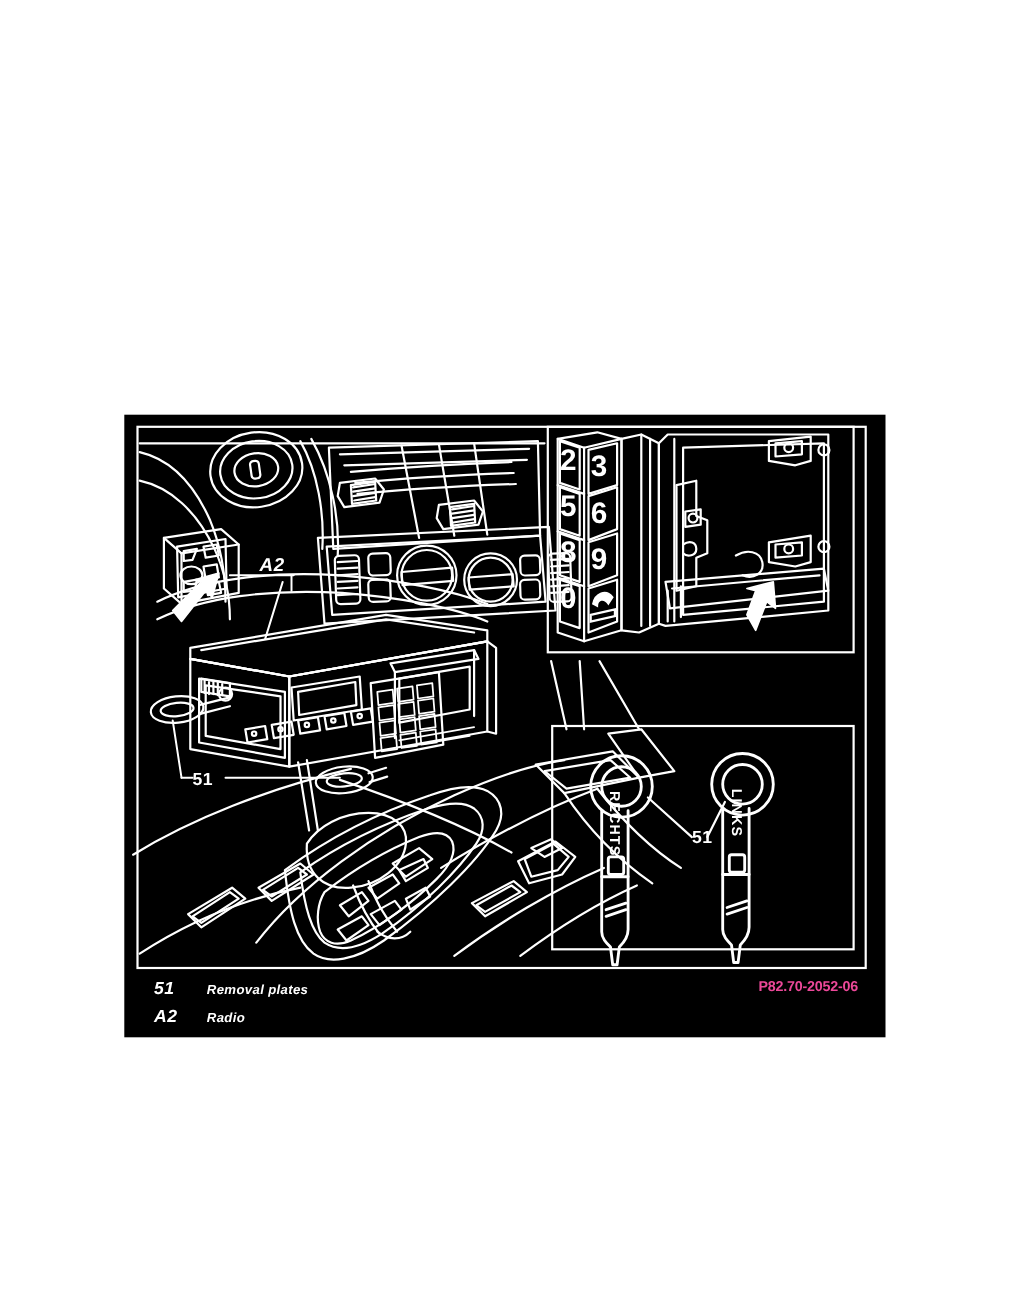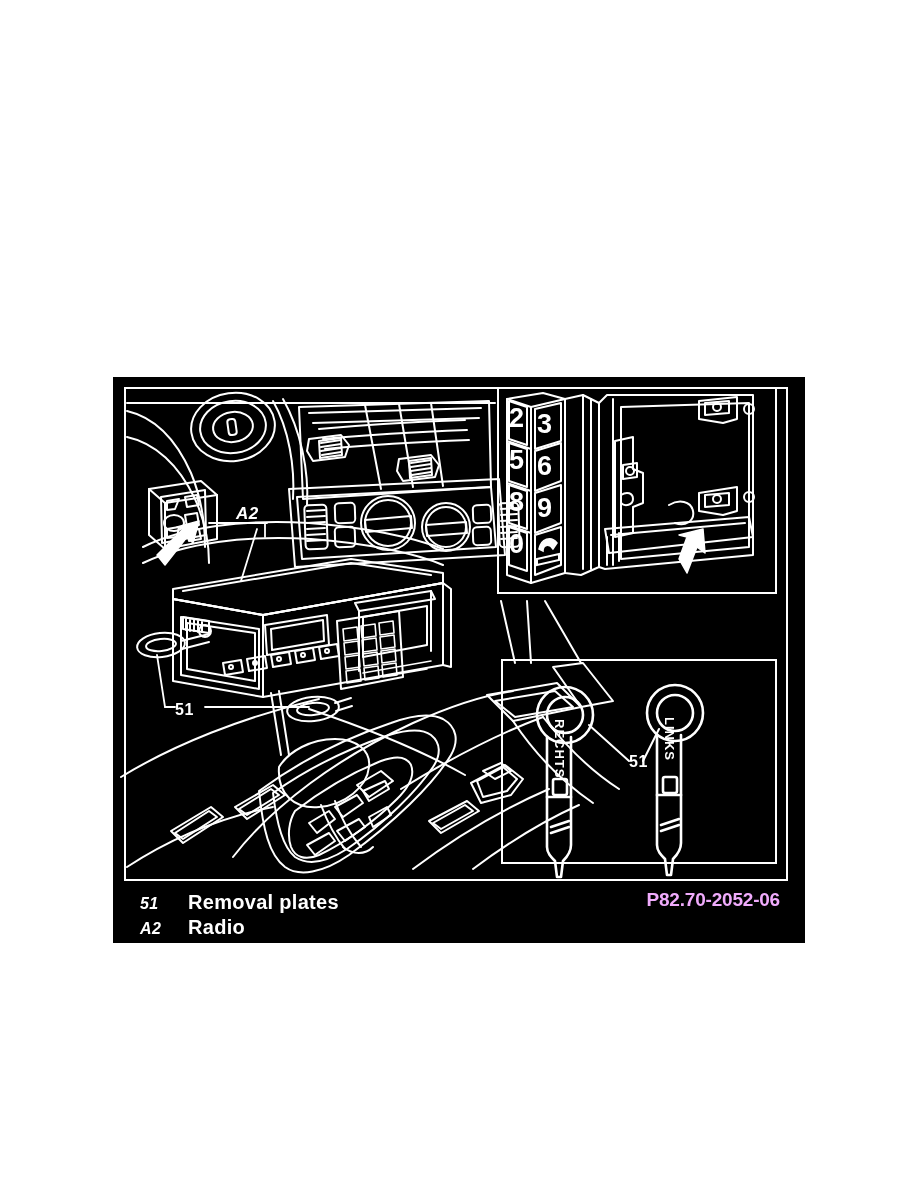--- a/index.html
+++ b/index.html
@@ -80,31 +80,32 @@
   }
   .caption-key {
     width: 48px;
     flex: 0 0 48px;
     font-size: 16px;
     font-weight: bold;
     font-style: italic;
     letter-spacing: 0.4px;
   }
   .caption-val {
-    font-size: 20px;
-    font-weight: bold;
+    font-size: 12px;
+    font-weight: bold;
+    font-style: italic;
     letter-spacing: 0.3px;
   }
 
   #figure-ref {
     position: absolute;
     right: 25px;
     top: 512px;
-    color: #f0abfc;
-    font-size: 19px;
+    color: #ec4899;
+    font-size: 13px;
     font-weight: bold;
     letter-spacing: -0.2px;
     font-family: "Liberation Sans", sans-serif;
     text-align: right;
   }
 
   
   .callout {
     position: absolute;
     color: #ffffff;

